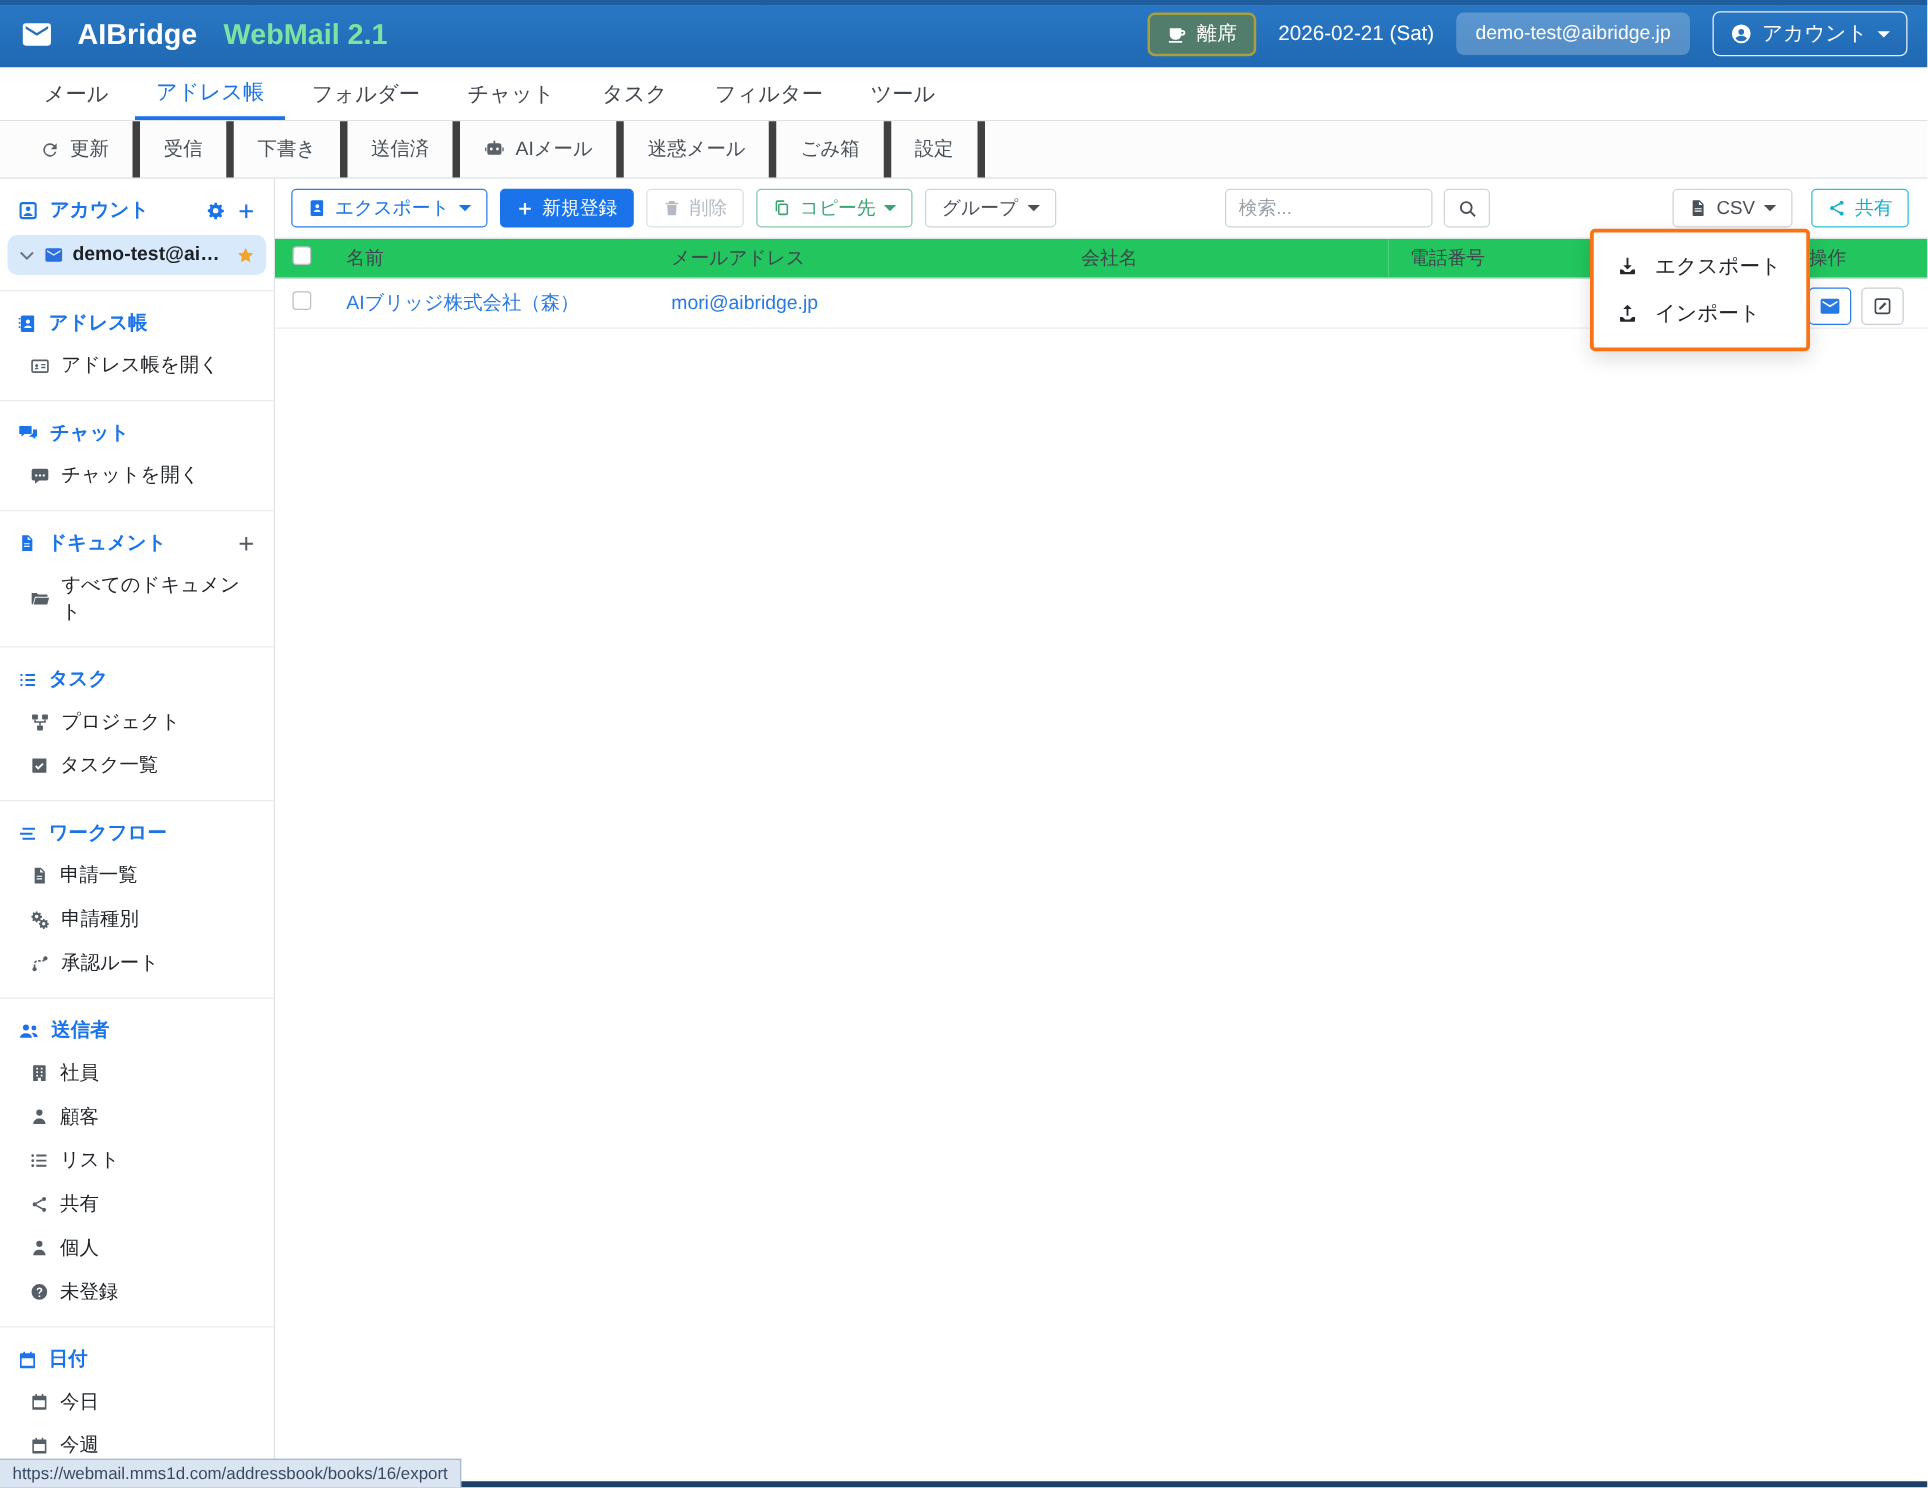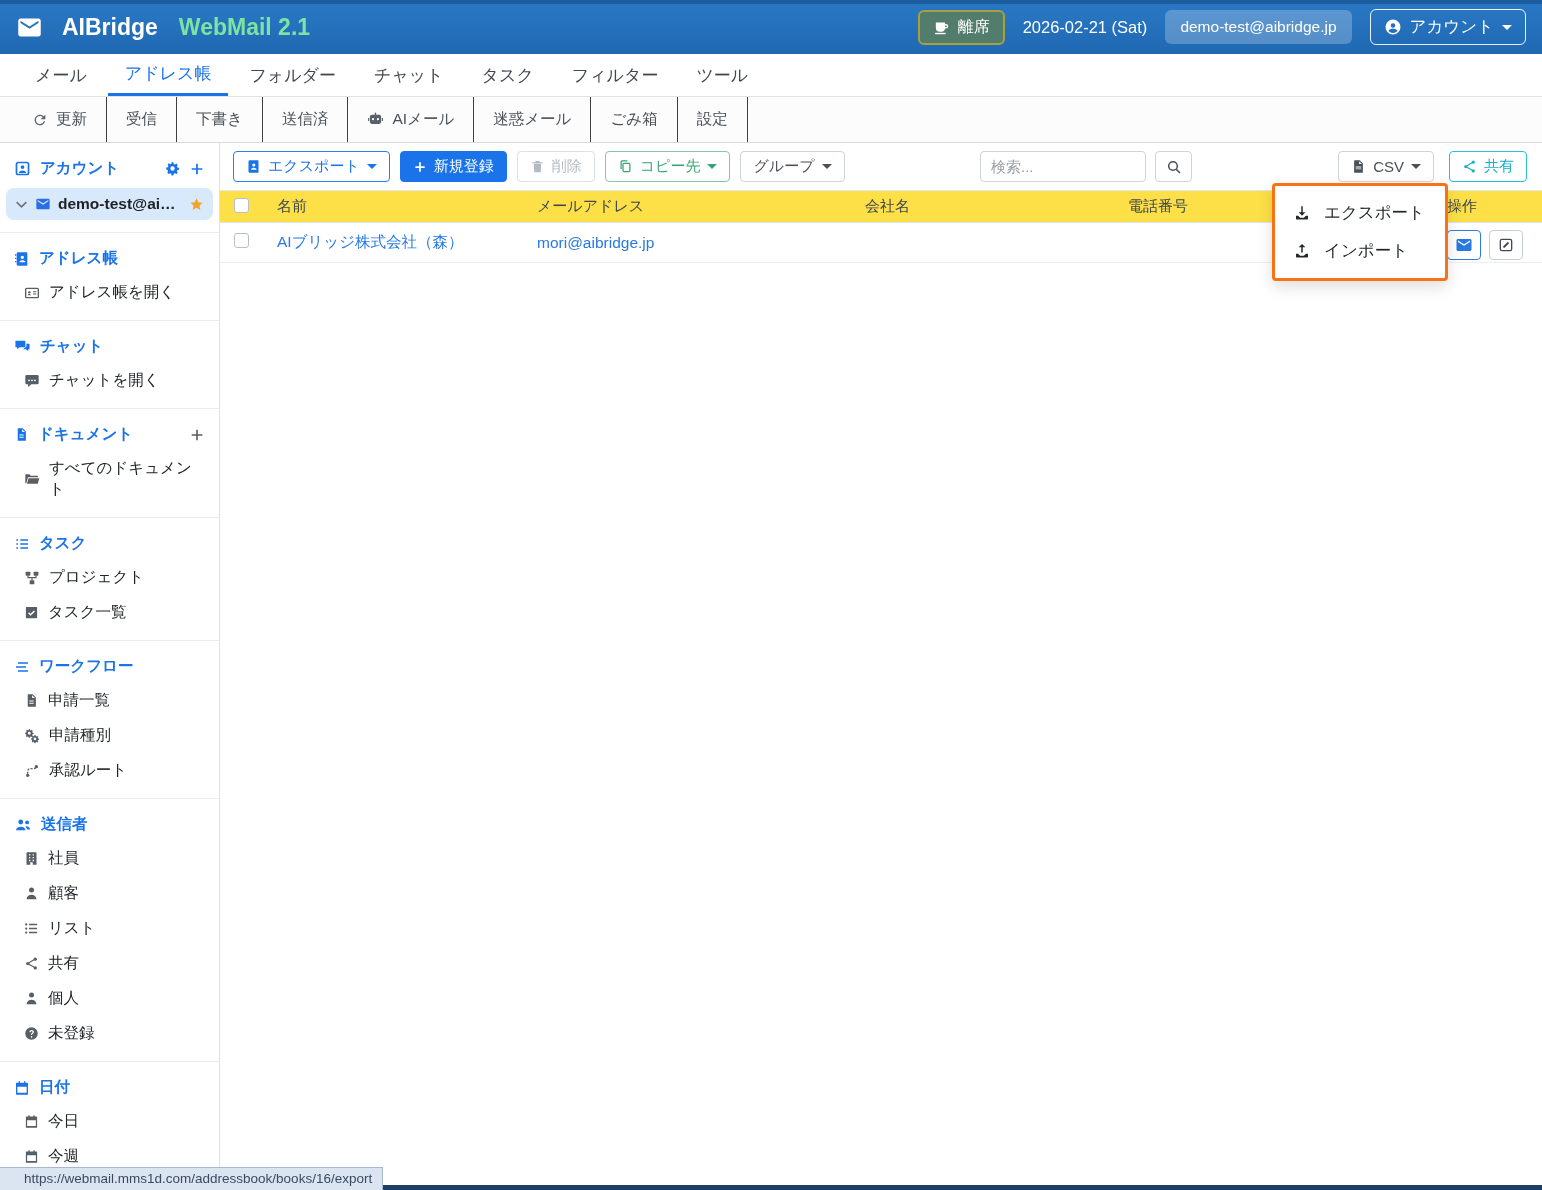--- a/index.html
+++ b/index.html
@@ -37,21 +37,21 @@
   }
   .caret { width:0; height:0; border-left:5px solid transparent; border-right:5px solid transparent; border-top:5px solid currentColor; display:inline-block; }
 
   
   .tabs { height:43px; background:#fff; border-bottom:1px solid #dee2e6; display:flex; align-items:stretch; padding-left:18px; gap:4px; }
   .tab { display:flex; align-items:center; padding:0 17px; font-size:17px; color:#40474f; cursor:pointer; }
   .tab.active { color:#1a73e8; border-bottom:3px solid #1a73e8; }
 
   
   .mail-toolbar { height:46px; background:#fcfcfd; border-bottom:1px solid #d8dce0; display:flex; align-items:stretch; padding-left:13px; }
-  .mt-item { display:flex; align-items:center; gap:8px; padding:0 19px; font-size:15.5px; color:#495057; border-right:1px solid #404040; cursor:pointer; }
+  .mt-item { display:flex; align-items:center; gap:8px; padding:0 19px; font-size:15.5px; color:#495057; border-right:6px solid #404040; cursor:pointer; }
   .mt-item .ic { color:#5a6169; }
 
   
   .content { display:flex; height:1047px; }
   .sidebar { width:220px; flex:none; background:#fff; border-right:1px solid #dee2e6; overflow:hidden; }
   .main { flex:1; position:relative; background:#fff; }
 
   
   .sb-section { border-bottom:1px solid #e9ecef; padding:9px 0 10px; }
   .sb-head { display:flex; align-items:center; gap:9px; padding:6px 14px; color:#1a73e8; font-weight:bold; font-size:15.5px; }
@@ -88,21 +88,21 @@
   .btn-copy { border-color:#85c7a6; color:#3aa372; }
   .btn-share { border-color:#29c1d8; color:#17b0c8; }
   .search-group { position:absolute; left:760px; top:8px; display:flex; gap:9px; }
   .search-input { width:166px; height:31px; border:1px solid #ced4da; border-radius:4px; padding:0 10px; font-size:15px; color:#495057; font-family:inherit; }
   .search-input::placeholder { color:#98a0a8; }
   .search-btn { width:37px; height:31px; border:1px solid #ced4da; border-radius:4px; background:#fff; color:#495057; display:flex; align-items:center; justify-content:center; cursor:pointer; }
   .right-group { position:absolute; right:15px; top:8px; display:flex; gap:15px; }
 
   
   table { width:100%; border-collapse:collapse; table-layout:fixed; }
-  thead tr { background:#fde047;padding-left:20px; }
+  thead tr { background:#22c55e;padding-left:20px; }
   th { height:32px; font-weight:normal; color:#3f464d; font-size:15px; text-align:left; padding-left:17px;
        border-top:1px solid #e3e6ea; border-bottom:1px solid #dfe3e7; }
   th.cb-col, td.cb-col { padding-left:14px; }
   td { height:40px; border-bottom:1px solid #ebedef; padding-left:17px; font-size:15.5px; }
   .cb { width:15px; height:15px; border:1px solid #b9c0c7; border-radius:3px; background:#fff; display:inline-block; cursor:pointer; }
   a.cell-link { color:#2779e3; text-decoration:none; cursor:pointer; }
   .ops-cell { display:flex; gap:8px; align-items:center; padding-top:5px; }
   .row-btn { width:34px; height:30px; border-radius:4px; background:#fff; display:inline-flex; align-items:center; justify-content:center; cursor:pointer; }
   .mail-btn { border:1px solid #2b7de9; color:#2779e3; }
   .edit-btn { border:1px solid #c9ced4; color:#434a52; }
@@ -113,21 +113,21 @@
     background:#fff; border:3px solid #f97316; border-radius:4px;
     box-shadow:0 6px 16px rgba(0,0,0,.13); padding:8px 0;
   }
   .dd-item { display:flex; align-items:center; gap:13px; padding:8px 18px; font-size:16.5px; color:#212529; cursor:pointer; }
   .dd-item .ic { color:#24292e; }
 
   
   .status-tooltip {
     position:absolute; left:0; bottom:0; z-index:60;
     background:#dbe5f2; border:1px solid #a7b8d0; border-left:none; border-bottom:none;
-    padding:3px 10px 4px 24px; font-size:13.5px; color:#3a4a63;
+    padding:3px 10px 4px 10px; font-size:13.5px; color:#3a4a63;
   }
   .bottom-bar { position:absolute; left:0; right:0; bottom:0; height:5px; background:#1e4066; z-index:50; }
 </style>
 </head>
 <body>
 
 <header class="topbar">
   <div class="brand">
     <svg class="ic" width="27" height="27" viewBox="0 0 24 24" fill="#fff">
         <path d="M20 4H4c-1.1 0-2 .9-2 2v12c0 1.1.9 2 2 2h16c1.1 0 2-.9 2-2V6c0-1.1-.9-2-2-2zm0 4l-8 5-8-5V6l8 5 8-5v2z"></path>

